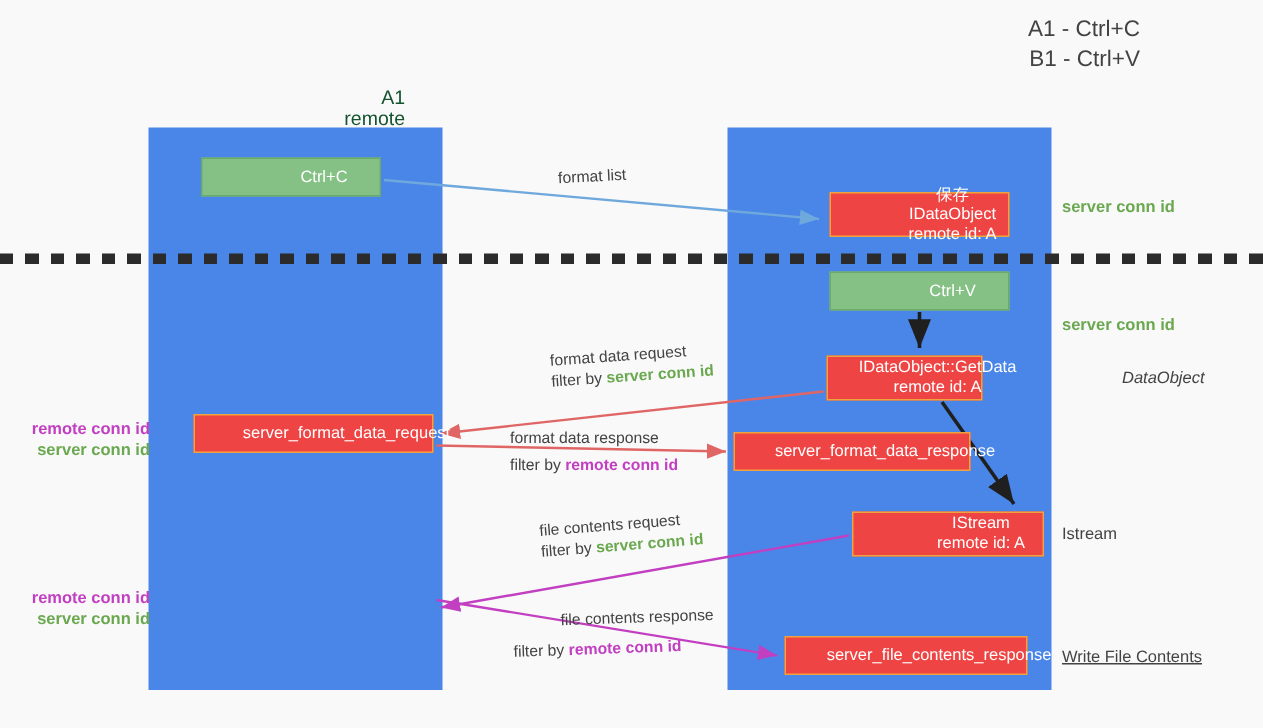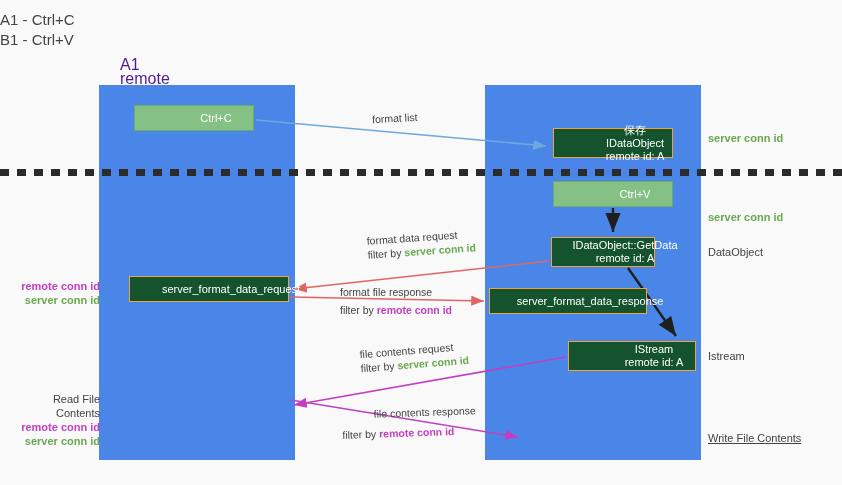--- a/index.html
+++ b/index.html
@@ -8,66 +8,66 @@
     background:#f9f9f9;
     font-family:"Liberation Sans","DejaVu Sans",sans-serif;
     overflow:hidden;
     position:relative;
   }
   #stage{position:absolute;left:0;top:0;width:842px;height:485px;}
   .abs{position:absolute;}
 
   
   #title{
-    left:0;top:10px;width:760px;text-align:left;
+    left:0;top:10px;width:760px;text-align:right;
     font-size:15px;color:#434343;line-height:20px;
     white-space:pre-line;
   }
 
   
   .col-head{
-    text-align:left;font-size:16px;color:#4c1d95;line-height:14px;
+    text-align:right;font-size:13px;color:#14532d;line-height:14px;
     white-space:pre-line;
   }
   #head-a1{left:120px;top:58px;width:150px;}
   #head-b1{left:545px;top:58px;width:150px;}
 
   
   .lane{background:#4a86e8;}
   #lane-a1{left:99px;top:85px;width:196px;height:375px;}
   #lane-b1{left:485px;top:85px;width:216px;height:375px;}
 
   
   .box{
     box-sizing:border-box;
     display:flex;align-items:center;justify-content:center;
     text-align:center;color:#ffffff;font-size:11px;line-height:13px;
     white-space:pre-line;
     padding-left:44px;
   }
   .box.green{background:#85c185;border:1px solid #6aaa6a;}
   .box.orange{background:#fbb murky;}
-  .box.orange{background:#14532d;border:1px solid #f0a33c;}
+  .box.orange{background:#ef4444;border:1px solid #f0a33c;}
 
   #box-ctrlc{left:134px;top:105px;width:120px;height:26px;}
   #box-save-idataobject{left:553px;top:128px;width:120px;height:30px;}
   #box-ctrlv{left:553px;top:181px;width:120px;height:26px;text-align:right;}
   #box-getdata{left:551px;top:237px;width:104px;height:30px;}
   #box-fmt-req{left:129px;top:276px;width:160px;height:26px;}
   #box-fmt-resp{left:489px;top:288px;width:158px;height:26px;}
   #box-istream{left:568px;top:341px;width:128px;height:30px;}
   #box-file-req{left:129px;top:392px;width:160px;height:26px;}
   #box-file-resp{left:523px;top:424px;width:162px;height:26px;}
 
   
   .rcap{font-size:11px;color:#434343;}
   .rcap.green-txt{color:#6aa84f;font-weight:bold;}
   #cap-srv1{left:708px;top:132px;}
   #cap-srv2{left:708px;top:211px;}
-  #cap-dataobject{left:708px;top:246px;}
+  #cap-dataobject{left:748px;top:246px;font-style:italic;}
   #cap-istream{left:708px;top:350px;}
   #cap-writefile{left:708px;top:432px;text-decoration:underline;}
 
   
   .lcap{font-size:11px;line-height:14px;}
   .lcap .remote{color:#c23fc2;font-weight:bold;display:block;}
   .lcap .server{color:#6aa84f;font-weight:bold;display:block;}
   .lcap .plain{color:#434343;display:block;font-weight:normal;}
   #lcap-mid{left:8px;top:279px;width:92px;text-align:right;}
   #lcap-bottom{left:8px;top:392px;width:92px;text-align:right;}
@@ -138,48 +138,48 @@
   <div class="abs box green" id="box-ctrlc">Ctrl+C</div>
   <div class="abs box orange" id="box-save-idataobject">保存IDataObject
 remote id: A</div>
   <div class="abs box green" id="box-ctrlv">Ctrl+V</div>
   <div class="abs box orange" id="box-getdata">IDataObject::GetData
 remote id: A</div>
   <div class="abs box orange" id="box-fmt-resp">server_format_data_response</div>
   <div class="abs box orange" id="box-fmt-req">server_format_data_request</div>
   <div class="abs box orange" id="box-istream">IStream
 remote id: A</div>
+  <div class="abs box orange" id="box-file-resp">server_file_contents_response</div>
 
   <div class="abs rcap green-txt" id="cap-srv1">server conn id</div>
   <div class="abs rcap green-txt" id="cap-srv2">server conn id</div>
   <div class="abs rcap" id="cap-dataobject">DataObject</div>
   <div class="abs rcap" id="cap-istream">Istream</div>
   <div class="abs rcap" id="cap-writefile">Write File Contents</div>
 
   <div class="abs lcap" id="lcap-mid">
     <span class="remote">remote conn id</span>
     <span class="server">server conn id</span>
   </div>
   <div class="abs lcap" id="lcap-bottom">
-    <span class="plain">Read File Contents</span>
     <span class="remote">remote conn id</span>
     <span class="server">server conn id</span>
   </div>
 
   <div class="abs elabel" id="lbl-format-list">
     <div>format list</div>
   </div>
 
   <div class="abs elabel" id="lbl-fmt-req">
     <div>format data request</div>
     <div><span>filter by </span><span class="server">server conn id</span></div>
   </div>
 
   <div class="abs elabel" id="lbl-fmt-resp">
-    <div>format file response</div>
+    <div>format data response</div>
     <div style="margin-top:4px;"><span>filter by </span><span class="remote">remote conn id</span></div>
   </div>
 
   <div class="abs elabel" id="lbl-file-req">
     <div>file contents request</div>
     <div><span>filter by </span><span class="server">server conn id</span></div>
   </div>
 
   <div class="abs elabel" id="lbl-file-resp">
     <div>file contents response</div>

